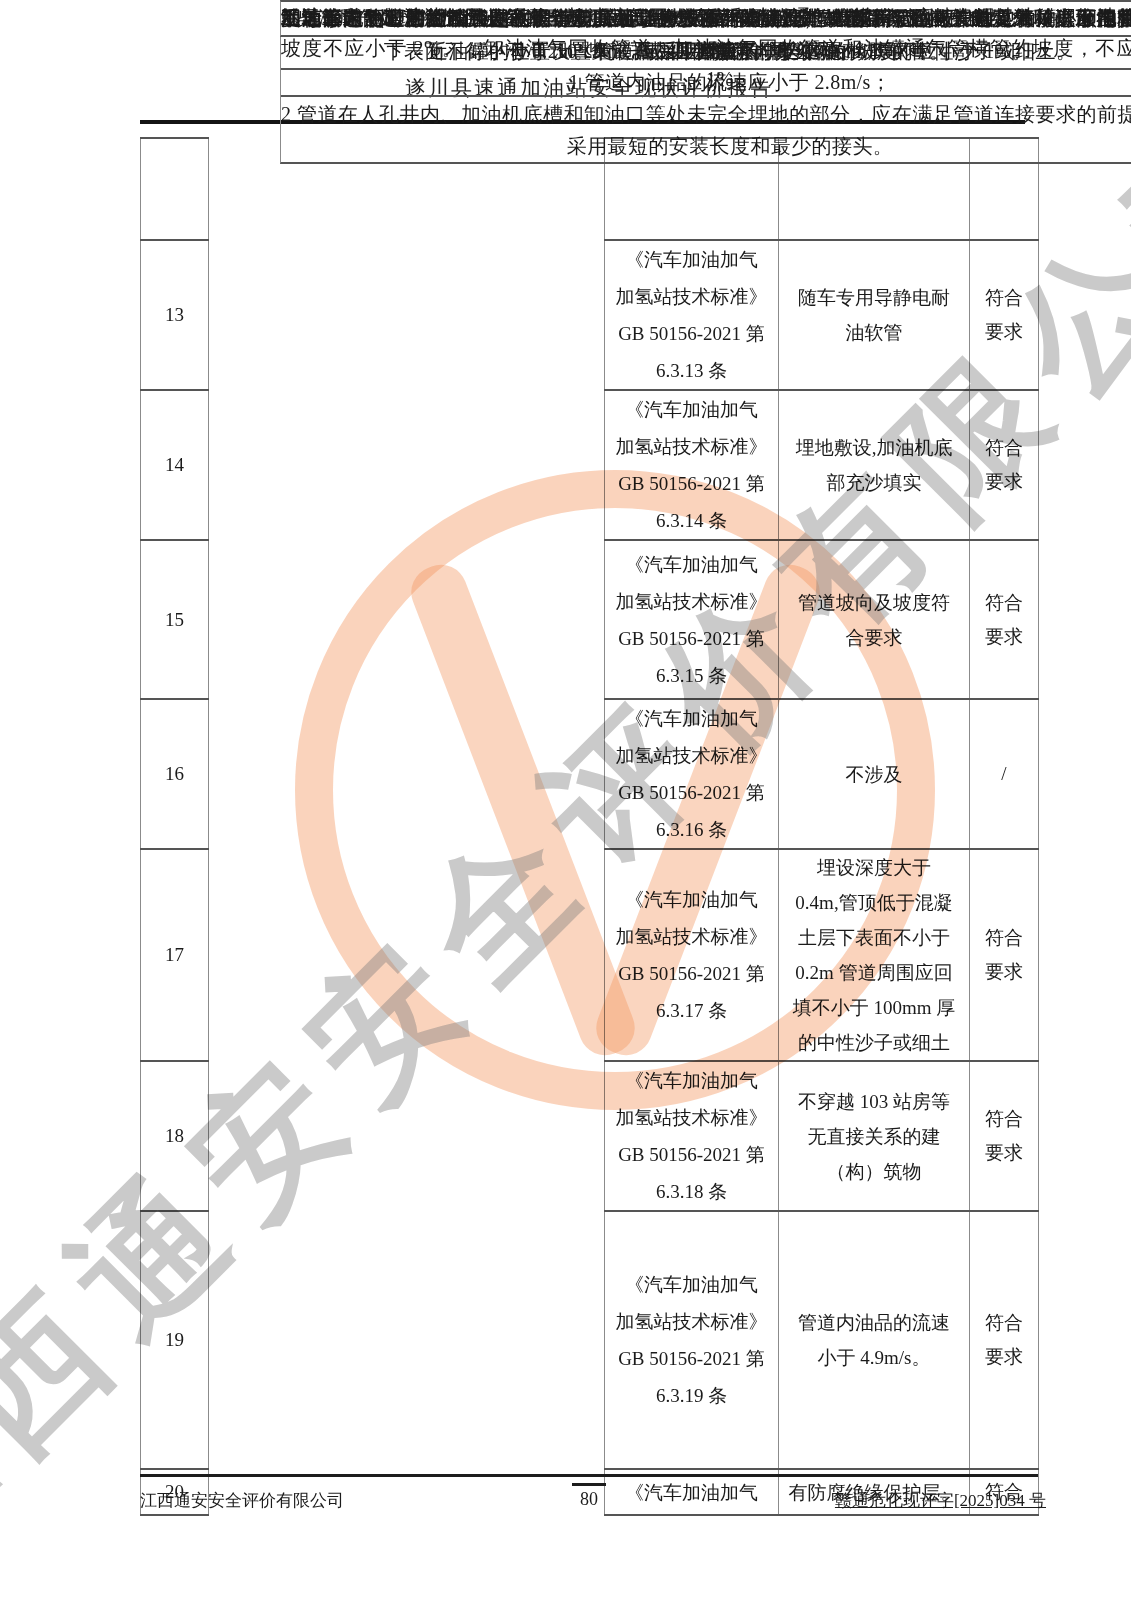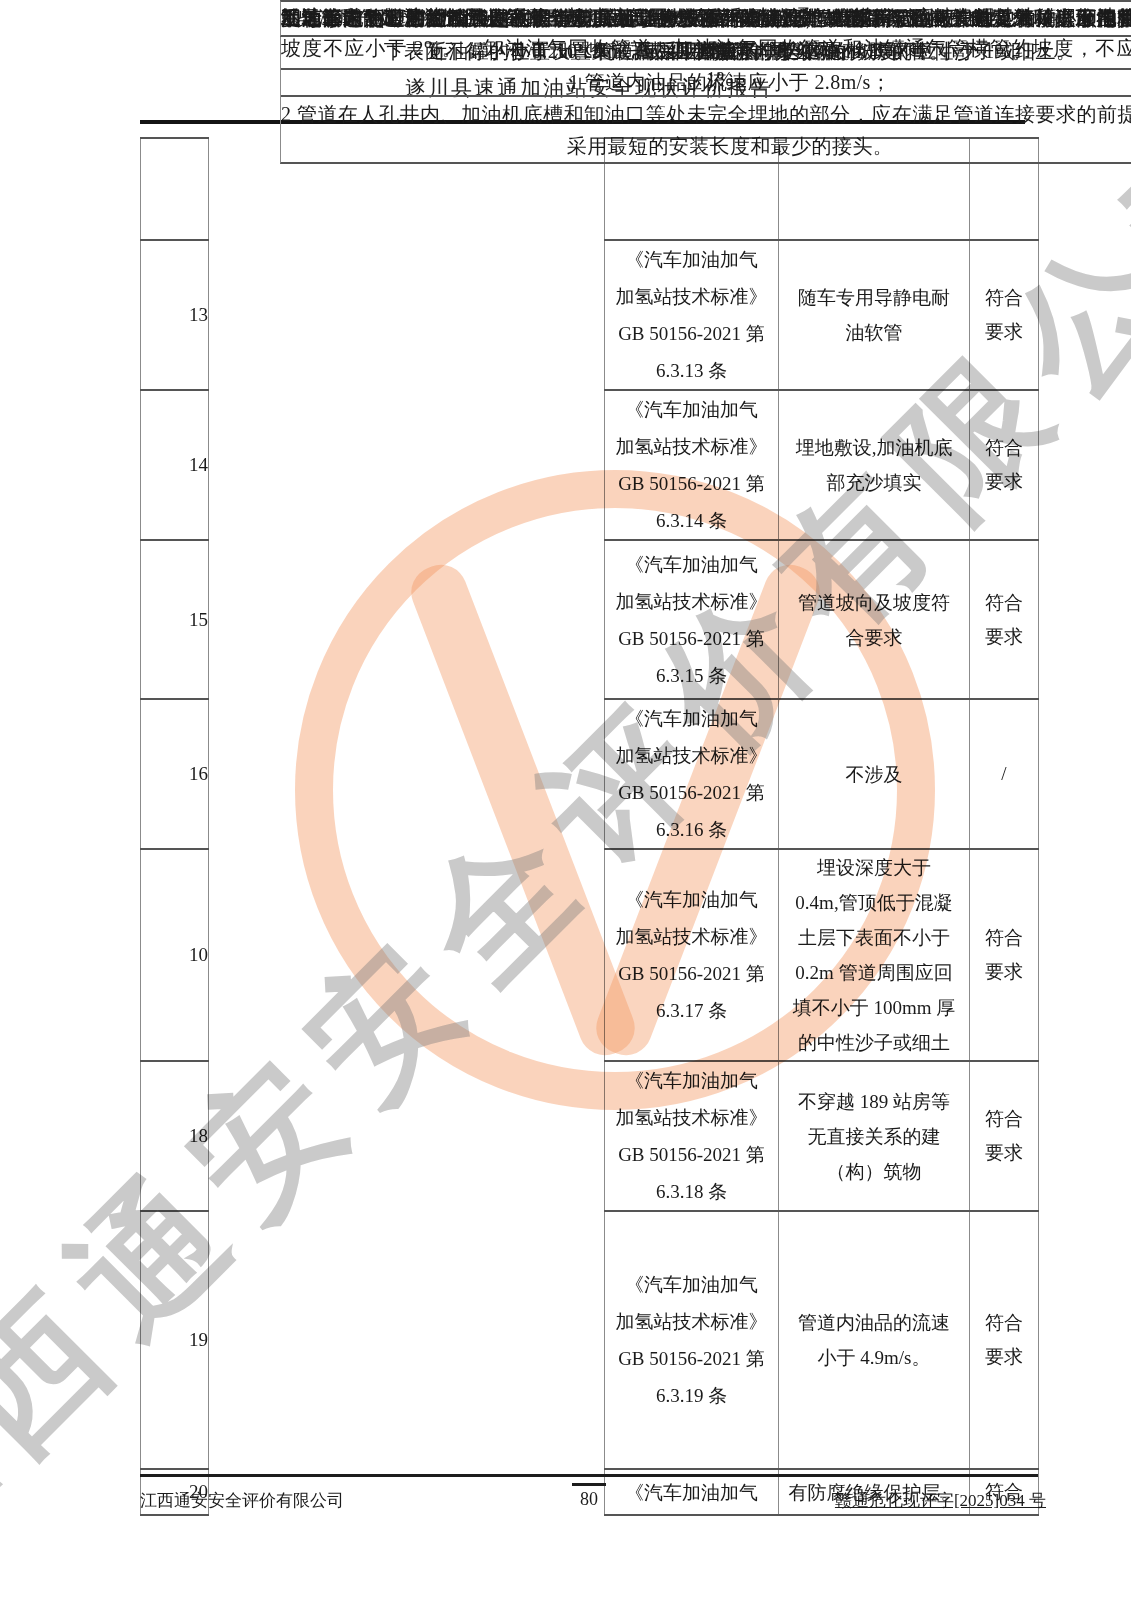--- a/index.html
+++ b/index.html
@@ -16,21 +16,21 @@
 
   
   table.review{border-collapse:collapse;table-layout:fixed;width:898px;margin-top:13px;}
   table.review td{
     border-left:1px solid #8b8b8b;border-right:1px solid #8b8b8b;
     border-top:2px solid #555;border-bottom:2px solid #555;
     vertical-align:middle;overflow:hidden;padding:0;
   }
   col.c-no{width:68px;} col.c-content{width:396px;} col.c-std{width:174px;}
   col.c-act{width:191px;} col.c-concl{width:69px;}
-  td.no{text-align:right;font-size:19px;font-family:Liberation Serif, serif;}
+  td.no{text-align:center;font-size:19px;font-family:Liberation Serif, serif;}
   td.content{
     font-size:20px;line-height:33px;padding:2px 10px;
     text-align:justify;text-align-last:center;white-space:pre-line;letter-spacing:0.4px;
   }
   td.standard{font-size:19px;line-height:37px;text-align:center;white-space:pre-line;}
   td.actual{font-size:19px;line-height:35px;text-align:center;white-space:pre-line;padding:0 4px;margin-left:32px;}
   td.conclusion{font-size:19px;line-height:34px;text-align:center;white-space:pre-line;}
 
   
   .footer{position:absolute;left:140px;top:1474px;width:898px;z-index:1;}
@@ -138,21 +138,21 @@
           <td class="no">16</td>
           <td class="content">受地形限制，加油油气回收管道坡向油罐的坡度不能满足本规范第 6.3.14 条的要求时，可在管道靠近油罐的位置设置集液器，且管道坡向集液器的坡度不应小于 1%。</td>
           <td class="standard">《汽车加油加气
 加氢站技术标准》
 GB 50156-2021 第
 6.3.16 条</td>
           <td class="actual">不涉及</td>
           <td class="conclusion">/</td>
         </tr>
         <tr style="height:210px;">
-          <td class="no">10</td>
+          <td class="no">17</td>
           <td class="content">埋地工艺管道的埋设深度不得小于 0.4m。敷设在混凝土场地或道路下面的管道，管顶低于混凝土层下表面不得小于 0.2m。管道周围应回填不小于 100mm 厚的中性沙子或细土。</td>
           <td class="standard">《汽车加油加气
 加氢站技术标准》
 GB 50156-2021 第
 6.3.17 条</td>
           <td class="actual">埋设深度大于
 0.4m,管顶低于混凝
 土层下表面不小于
 0.2m 管道周围应回
 填不小于 100mm 厚
@@ -160,21 +160,21 @@
           <td class="conclusion">符合
 要求</td>
         </tr>
         <tr style="height:132px;">
           <td class="no">18</td>
           <td class="content">工艺管道不应穿过或跨越站房等与其无直接关系的建（构）筑物；与管沟、电缆沟和排水沟相交叉时，应采取相应的防护措施。</td>
           <td class="standard">《汽车加油加气
 加氢站技术标准》
 GB 50156-2021 第
 6.3.18 条</td>
-          <td class="actual">不穿越 189 站房等
+          <td class="actual">不穿越 103 站房等
 无直接关系的建
 （构）筑物</td>
           <td class="conclusion">符合
 要求</td>
         </tr>
         <tr style="height:258px;">
           <td class="no">19</td>
           <td class="content" style="line-height:32px;">不导静电热塑性塑料管道的设计和安装，除应符合本标准第 6.3.12 条的有关规定外，尚应符合下列规定：
 1 管道内油品的流速应小于 2.8m/s；
 2 管道在人孔井内、加油机底槽和卸油口等处未完全埋地的部分，应在满足管道连接要求的前提下，采用最短的安装长度和最少的接头。</td>

